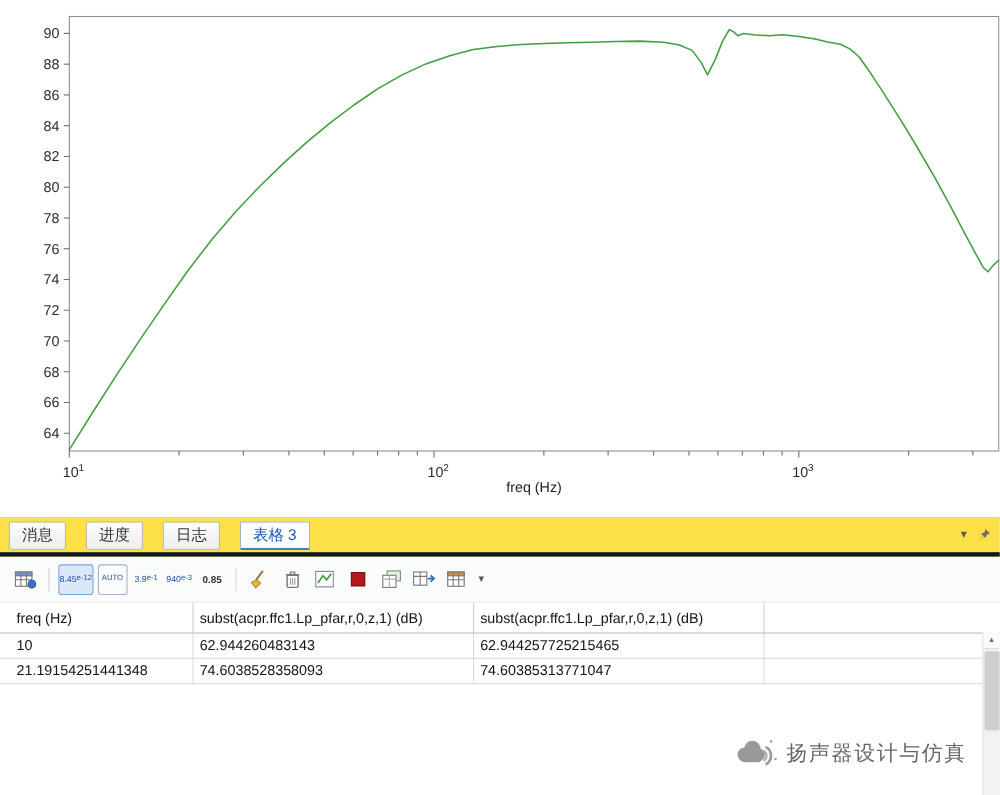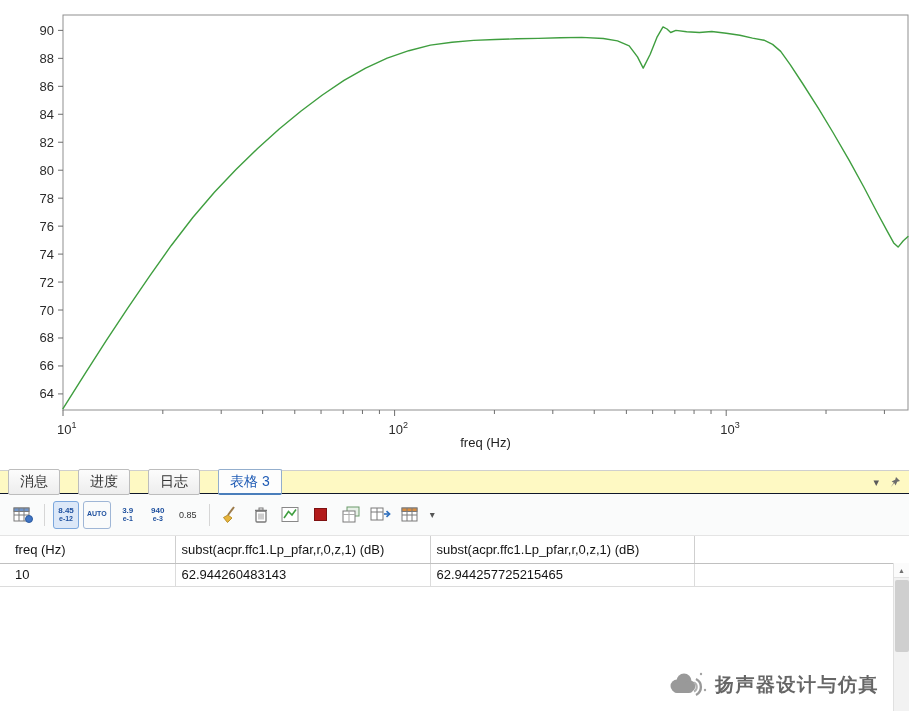--- a/index.html
+++ b/index.html
@@ -7,58 +7,58 @@
   .app{position:relative;width:909px;height:723px;overflow:hidden;background:#fff;
        font-family:"Liberation Sans","DejaVu Sans",sans-serif;-webkit-font-smoothing:antialiased}
   svg{font-family:inherit;display:block}
 
   
   .chart-panel{position:absolute;top:0;left:0;width:909px;height:470px;background:#fff}
 
   
   .bottom{position:absolute;top:470px;left:0;width:909px;height:253px;background:#fff;border-top:1px solid #cfcfcf}
 
-  .tabbar{height:23px;background:#fef9c3;display:flex;align-items:center;padding:0 8px;position:relative;border-bottom:1px solid #0f172a}
+  .tabbar{height:35px;background:#fde047;display:flex;align-items:center;padding:0 8px;position:relative;border-bottom:4px solid #0f172a}
   .tab{font-size:14px;color:#333;padding:3px 11px;margin-right:18px;border:1px solid #bdbdbd;border-radius:2px;
        background:linear-gradient(#fcfcfc,#ededed);cursor:default;white-space:nowrap}
   .tab.active{background:#fdfdfd;color:#1f5bb5;border-color:#93aecd;border-bottom:2px solid #4a7ebb;padding-bottom:2px}
   .tabbar-right{position:absolute;right:8px;top:0;height:100%;display:flex;align-items:center;gap:10px;color:#5b5b5b}
   .tabbar-right .chev{font-size:11px;line-height:1;cursor:default}
 
   .toolbar{height:42px;display:flex;align-items:center;padding:0 10px;background:#fafbfb;border-bottom:1px solid #e4e4e4}
   .tbtn{height:28px;min-width:26px;display:flex;align-items:center;justify-content:center;border-radius:3px;margin-right:4px}
   .sep{width:1px;height:22px;background:#d6d6d6;margin:0 8px 0 4px}
-  .notation{display:flex;flex-direction:column;align-items:center;justify-content:center;line-height:1.15;
-            color:#1d4f9e;font-size:7px;font-weight:bold;letter-spacing:0}
+  .notation{display:flex;flex-direction:row;align-items:center;justify-content:center;line-height:1.15;
+            color:#1d4f9e;font-size:7px;font-weight:normal;letter-spacing:0}
   .notation .nt{font-size:8px}
   .notation .nb{font-size:7px}
   .nhl{background:#dce8f8;border:1px solid #7ba7dd}
   .nbx{border:1px solid #9fb6d6;padding:2px 3px}
-  .dec{color:#333;font-size:9px;font-weight:normal}
+  .dec{color:#333;font-size:9px;font-weight:bold}
   .redsq{width:13px;height:13px;background:#b31b1b;border:1px solid #7e1111}
   .chev2{font-size:10px;color:#555;margin-left:2px}
 
   
   .table-area{position:relative;height:175px;background:#fff;overflow:hidden}
   table{border-collapse:collapse;table-layout:fixed;width:893px;font-size:13px;color:#141414}
   th{height:27px;font-weight:normal;text-align:left;padding-left:6px;background:#fff;
      border-right:1px solid #cfcfcf;border-bottom:1px solid #c0c0c0;white-space:nowrap;overflow:hidden}
   td{height:23px;padding-left:6px;border-right:1px solid #dcdcdc;border-bottom:1px solid #dcdcdc;
      white-space:nowrap;overflow:hidden}
   th:first-child,td:first-child{padding-left:15px}
   th.filler,td.filler{border-right:none}
 
   .scrollbar{position:absolute;top:27px;right:0;bottom:0;width:16px;background:#f2f2f2;border-left:1px solid #e0e0e0}
   .sb-btn{height:15px;background:#fbfbfb;border-bottom:1px solid #e3e3e3;display:flex;align-items:center;justify-content:center;
           font-size:7px;color:#707070}
   .sb-thumb{position:absolute;top:17px;left:1px;width:14px;height:72px;background:#cfcfcf;border-radius:2px}
 
   
   .watermark{position:absolute;right:30px;bottom:22px;display:flex;align-items:center;gap:7px;opacity:.78;
-             color:#3c3c3c;font-weight:bold;font-size:19px;letter-spacing:1.5px;pointer-events:none;z-index:5}
+             color:#3c3c3c;font-weight:normal;font-size:19px;letter-spacing:1.5px;pointer-events:none;z-index:5}
 </style>
 </head>
 <body>
 
 <div class="app">
 
   <div class="chart-panel">
     <svg id="chart-svg" width="909" height="462">
         <rect x="63" y="15" width="845" height="395" fill="none" stroke="#8f8f8f" stroke-width="1"></rect>
         <line x1="58" y1="393.9203539823009" x2="63" y2="393.9203539823009" stroke="#6d6d6d"></line>
@@ -236,20 +236,26 @@
             <th class="filler"></th>
           </tr>
         </thead>
         <tbody id="table-body">
             <tr>
               <td>10</td>
               <td>62.944260483143</td>
               <td>62.944257725215465</td>
               <td class="filler"></td>
             </tr>
+            <tr>
+              <td>21.19154251441348</td>
+              <td>74.6038528358093</td>
+              <td>74.60385313771047</td>
+              <td class="filler"></td>
+            </tr>
           </tbody>
       </table>
       <div class="scrollbar">
         <div class="sb-btn">
           <span>▲</span>
         </div>
         <div class="sb-thumb"></div>
       </div>
     </div>
   </div>

